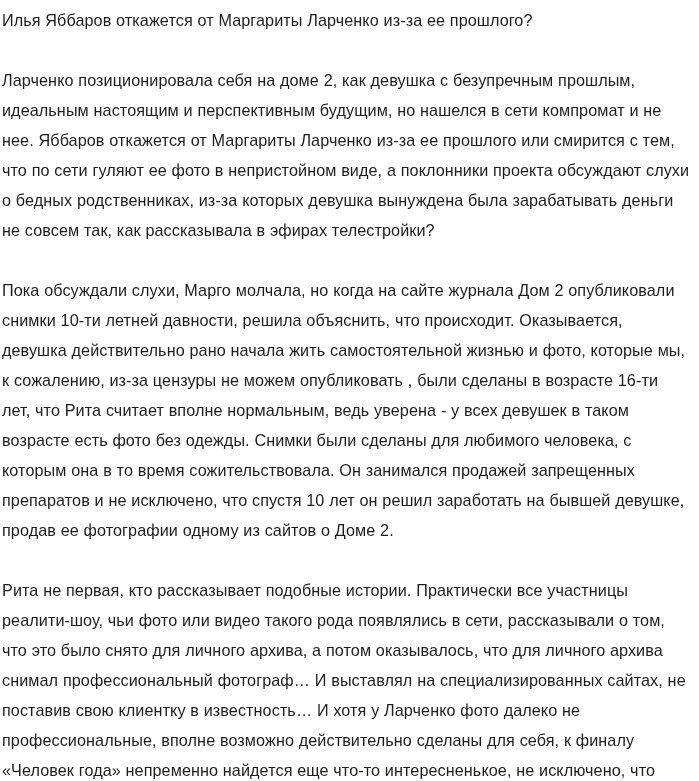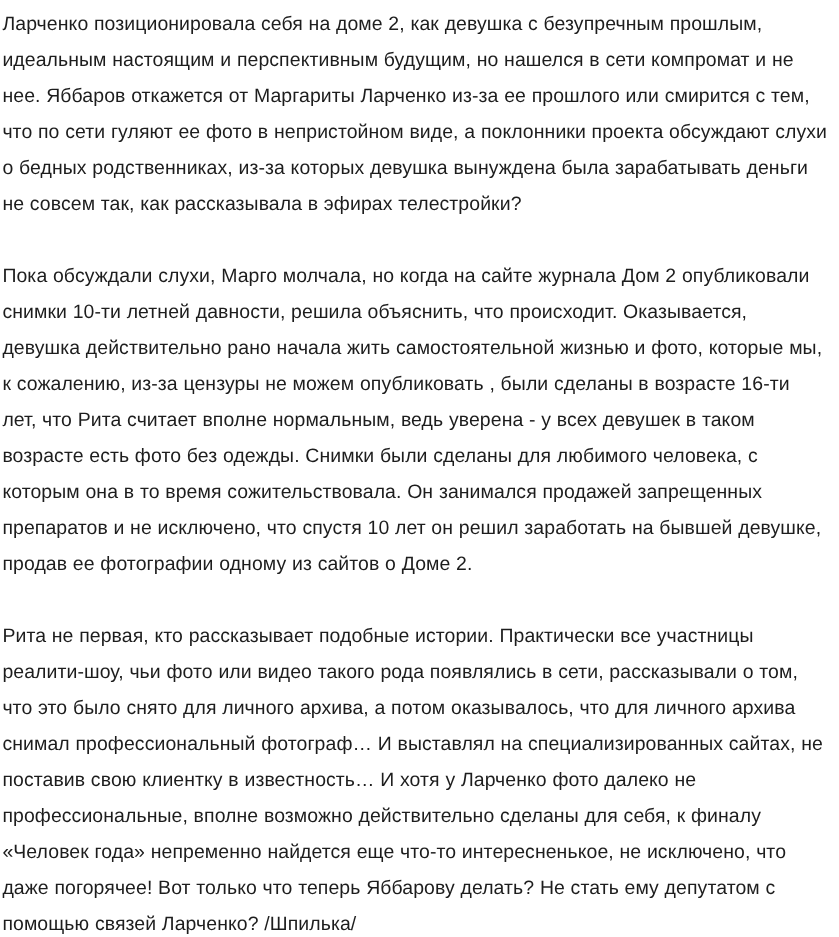--- a/index.html
+++ b/index.html
@@ -33,16 +33,17 @@
     margin-bottom: 0;
   }
   .para.headline {
     margin-bottom: 30px;
   }
 </style>
 </head>
 <body>
 
 <div id="article">
+  <p class="para headline">Илья Яббаров откажется от Маргариты Ларченко из-за ее прошлого?</p>
   <p class="para">Ларченко позиционировала себя на доме 2, как девушка с безупречным прошлым, идеальным настоящим и перспективным будущим, но нашелся в сети компромат и не нее. Яббаров откажется от Маргариты Ларченко из-за ее прошлого или смирится с тем, что по сети гуляют ее фото в непристойном виде, а поклонники проекта обсуждают слухи о бедных родственниках, из-за которых девушка вынуждена была зарабатывать деньги не совсем так, как рассказывала в эфирах телестройки?</p>
   <p class="para">Пока обсуждали слухи, Марго молчала, но когда на сайте журнала Дом 2 опубликовали снимки 10-ти летней давности, решила объяснить, что происходит. Оказывается, девушка действительно рано начала жить самостоятельной жизнью и фото, которые мы, к сожалению, из-за цензуры не можем опубликовать , были сделаны в возрасте 16-ти лет, что Рита считает вполне нормальным, ведь уверена - у всех девушек в таком возрасте есть фото без одежды. Снимки были сделаны для любимого человека, с которым она в то время сожительствовала. Он занимался продажей запрещенных препаратов и не исключено, что спустя 10 лет он решил заработать на бывшей девушке, продав ее фотографии одному из сайтов о Доме 2.</p>
   <p class="para">Рита не первая, кто рассказывает подобные истории. Практически все участницы реалити-шоу, чьи фото или видео такого рода появлялись в сети, рассказывали о том, что это было снято для личного архива, а потом оказывалось, что для личного архива снимал профессиональный фотограф… И выставлял на специализированных сайтах, не поставив свою клиентку в известность… И хотя у Ларченко фото далеко не профессиональные, вполне возможно действительно сделаны для себя, к финалу «Человек года» непременно найдется еще что-то интересненькое, не исключено, что даже погорячее! Вот только что теперь Яббарову делать? Не стать ему депутатом с помощью связей Ларченко? /Шпилька/</p>
 </div>
 
 </body></html>

